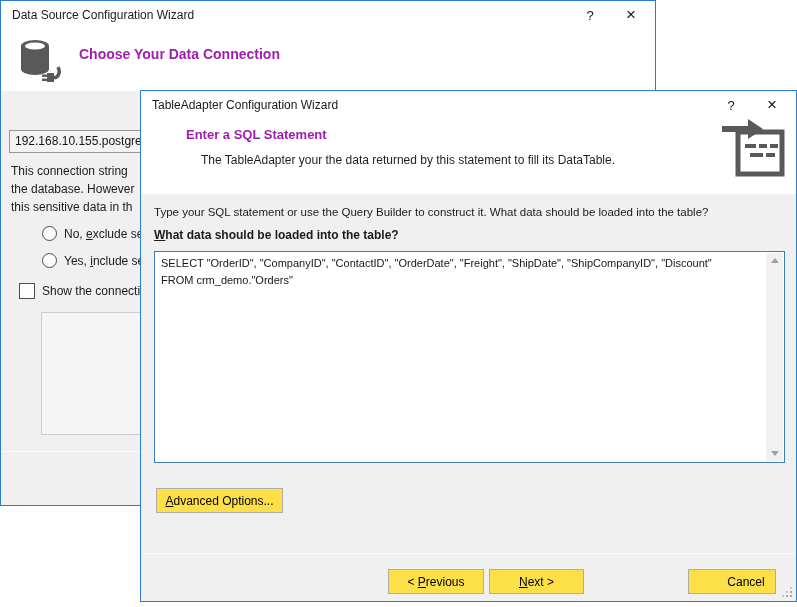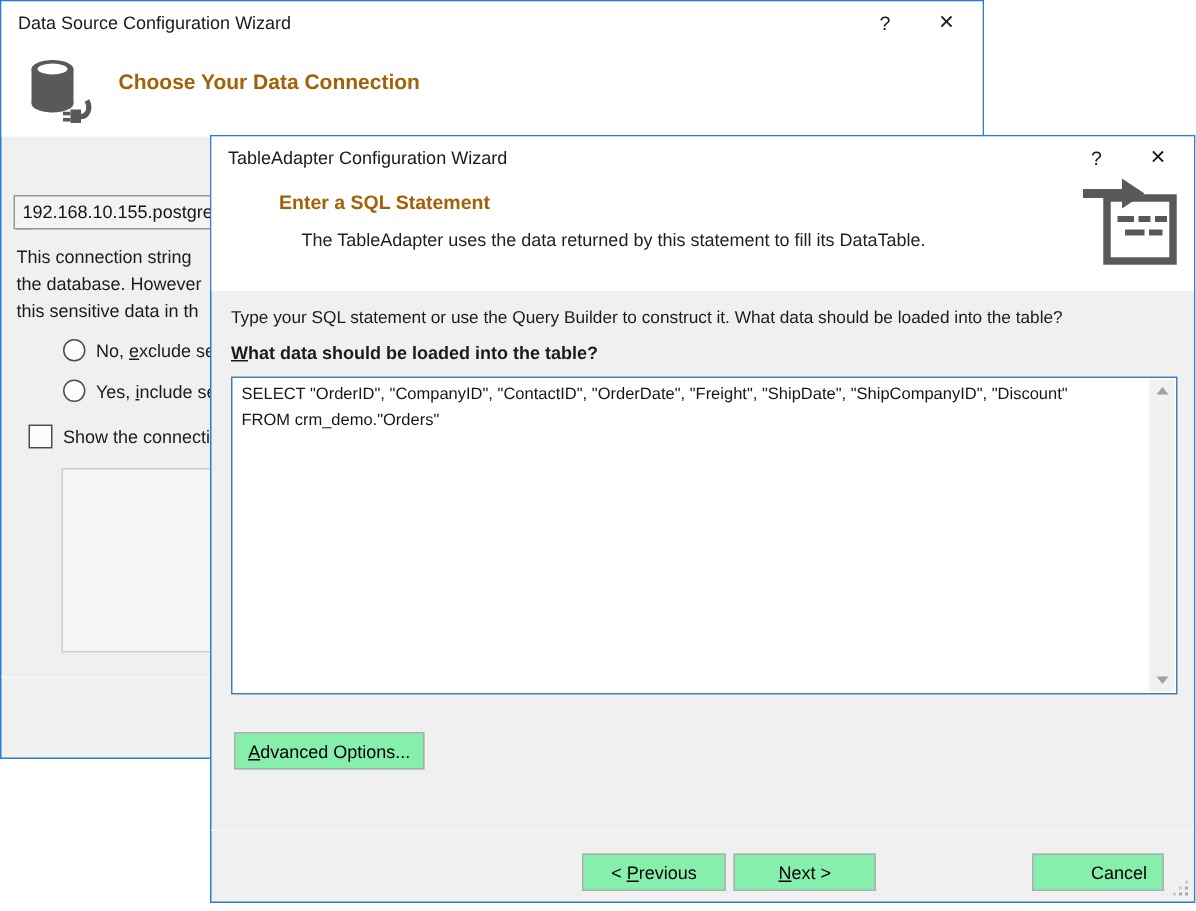--- a/index.html
+++ b/index.html
@@ -15,21 +15,21 @@
   #bg-dialog .hdr { height:90px; }
   #fg-dialog .hdr { height:103px; }
 
   .titlebar { position:absolute; left:0; right:0; top:0; height:28px; }
   .title { position:absolute; left:11px; top:7px; font-size:12px; color:#1a1a1a; white-space:nowrap; }
   .winbtns { position:absolute; top:0; right:6px; height:28px; display:flex; gap:5px; }
   .winbtn { width:36px; height:28px; display:flex; align-items:center; justify-content:center;
             font-size:13px; color:#151515; }
   .winbtn.close { font-size:17px; font-weight:400; }
 
-  .big-heading { position:absolute; font-weight:bold; color:#a16207; white-space:nowrap; }
+  .big-heading { position:absolute; font-weight:bold; color:#a21caf; white-space:nowrap; }
   #bg-dialog .big-heading { left:78px; top:45px; font-size:14px; }
   #fg-dialog .big-heading { left:45px; top:36px; font-size:13px; }
   .subtitle { position:absolute; left:60px; top:62px; font-size:12px; color:#1f1f1f; white-space:nowrap; }
 
   .mn { text-decoration:underline; }
   .abs { position:absolute; }
 
   
   .bd-label { left:10px; top:107px; font-size:12px; font-weight:bold; white-space:nowrap;margin-top:32px; }
   .bd-combo { left:8px; top:129px; width:620px; height:23px; background:#f3f3f3;
@@ -48,21 +48,21 @@
   .sqlbox { left:13px; top:160px; width:631px; height:212px; background:#ffffff; border:1px solid #3d7eb9; }
   .sql-text { position:absolute; left:6px; top:3px; right:20px; bottom:3px;
               font-size:11px; line-height:17px; white-space:pre; overflow:hidden; color:#161616; }
   .sb { position:absolute; top:1px; right:1px; bottom:1px; width:17px; background:#f1f1f1;
         display:flex; flex-direction:column; justify-content:space-between; align-items:center; padding:5px 0; }
   .arr-up { width:0; height:0; border-left:4px solid transparent; border-right:4px solid transparent;
             border-bottom:5px solid #9aa1a9; }
   .arr-down { width:0; height:0; border-left:4px solid transparent; border-right:4px solid transparent;
               border-top:5px solid #9aa1a9; }
 
-  .btn { position:absolute; height:25px; background:#86efac; border:1px solid #adadad;
+  .btn { position:absolute; height:25px; background:#fde047; border:1px solid #adadad;
          display:flex; align-items:center; justify-content:center; font-size:12px; color:#000;
          white-space:nowrap; }
   .btn-advanced { left:15px; top:397px; width:127px; }
   .btn-qb { right:7px; top:397px; width:102px; }
   .btn-prev { left:247px; top:478px; width:96px; }
   .btn-next { left:348px; top:478px; width:95px; }
   .btn-finish { left:452px; top:478px; width:86px; }
   .btn-cancel { left:547px; top:478px; width:88px;padding-left:28px; }
 
   .grip { position:absolute; right:4px; bottom:4px; width:2px; height:2px; background:#a7a7a7;
@@ -131,21 +131,21 @@
 
     <div class="titlebar">
       <div class="title">TableAdapter Configuration Wizard</div>
       <div class="winbtns">
         <div class="winbtn">?</div>
         <div class="winbtn close">×</div>
       </div>
     </div>
 
     <div class="big-heading">Enter a SQL Statement</div>
-    <div class="subtitle">The TableAdapter uses the data returned by this statement to fill its DataTable.</div>
+    <div class="subtitle">The TableAdapter your the data returned by this statement to fill its DataTable.</div>
 
     <svg class="abs" style="right:8px;top:26px" width="66" height="64" viewBox="0 0 66 64">
       <rect x="16" y="15" width="44" height="42" fill="none" stroke="#595959" stroke-width="5"></rect>
       <rect x="0" y="9" width="30" height="6" fill="#595959"></rect>
       <polygon points="26,2 26,22 41,12" fill="#595959"></polygon>
       <rect x="23" y="27" width="11" height="4" fill="#595959"></rect>
       <rect x="37" y="27" width="8" height="4" fill="#595959"></rect>
       <rect x="48" y="27" width="8" height="4" fill="#595959"></rect>
       <rect x="28" y="36" width="13" height="4" fill="#595959"></rect>
       <rect x="44" y="36" width="9" height="4" fill="#595959"></rect>

